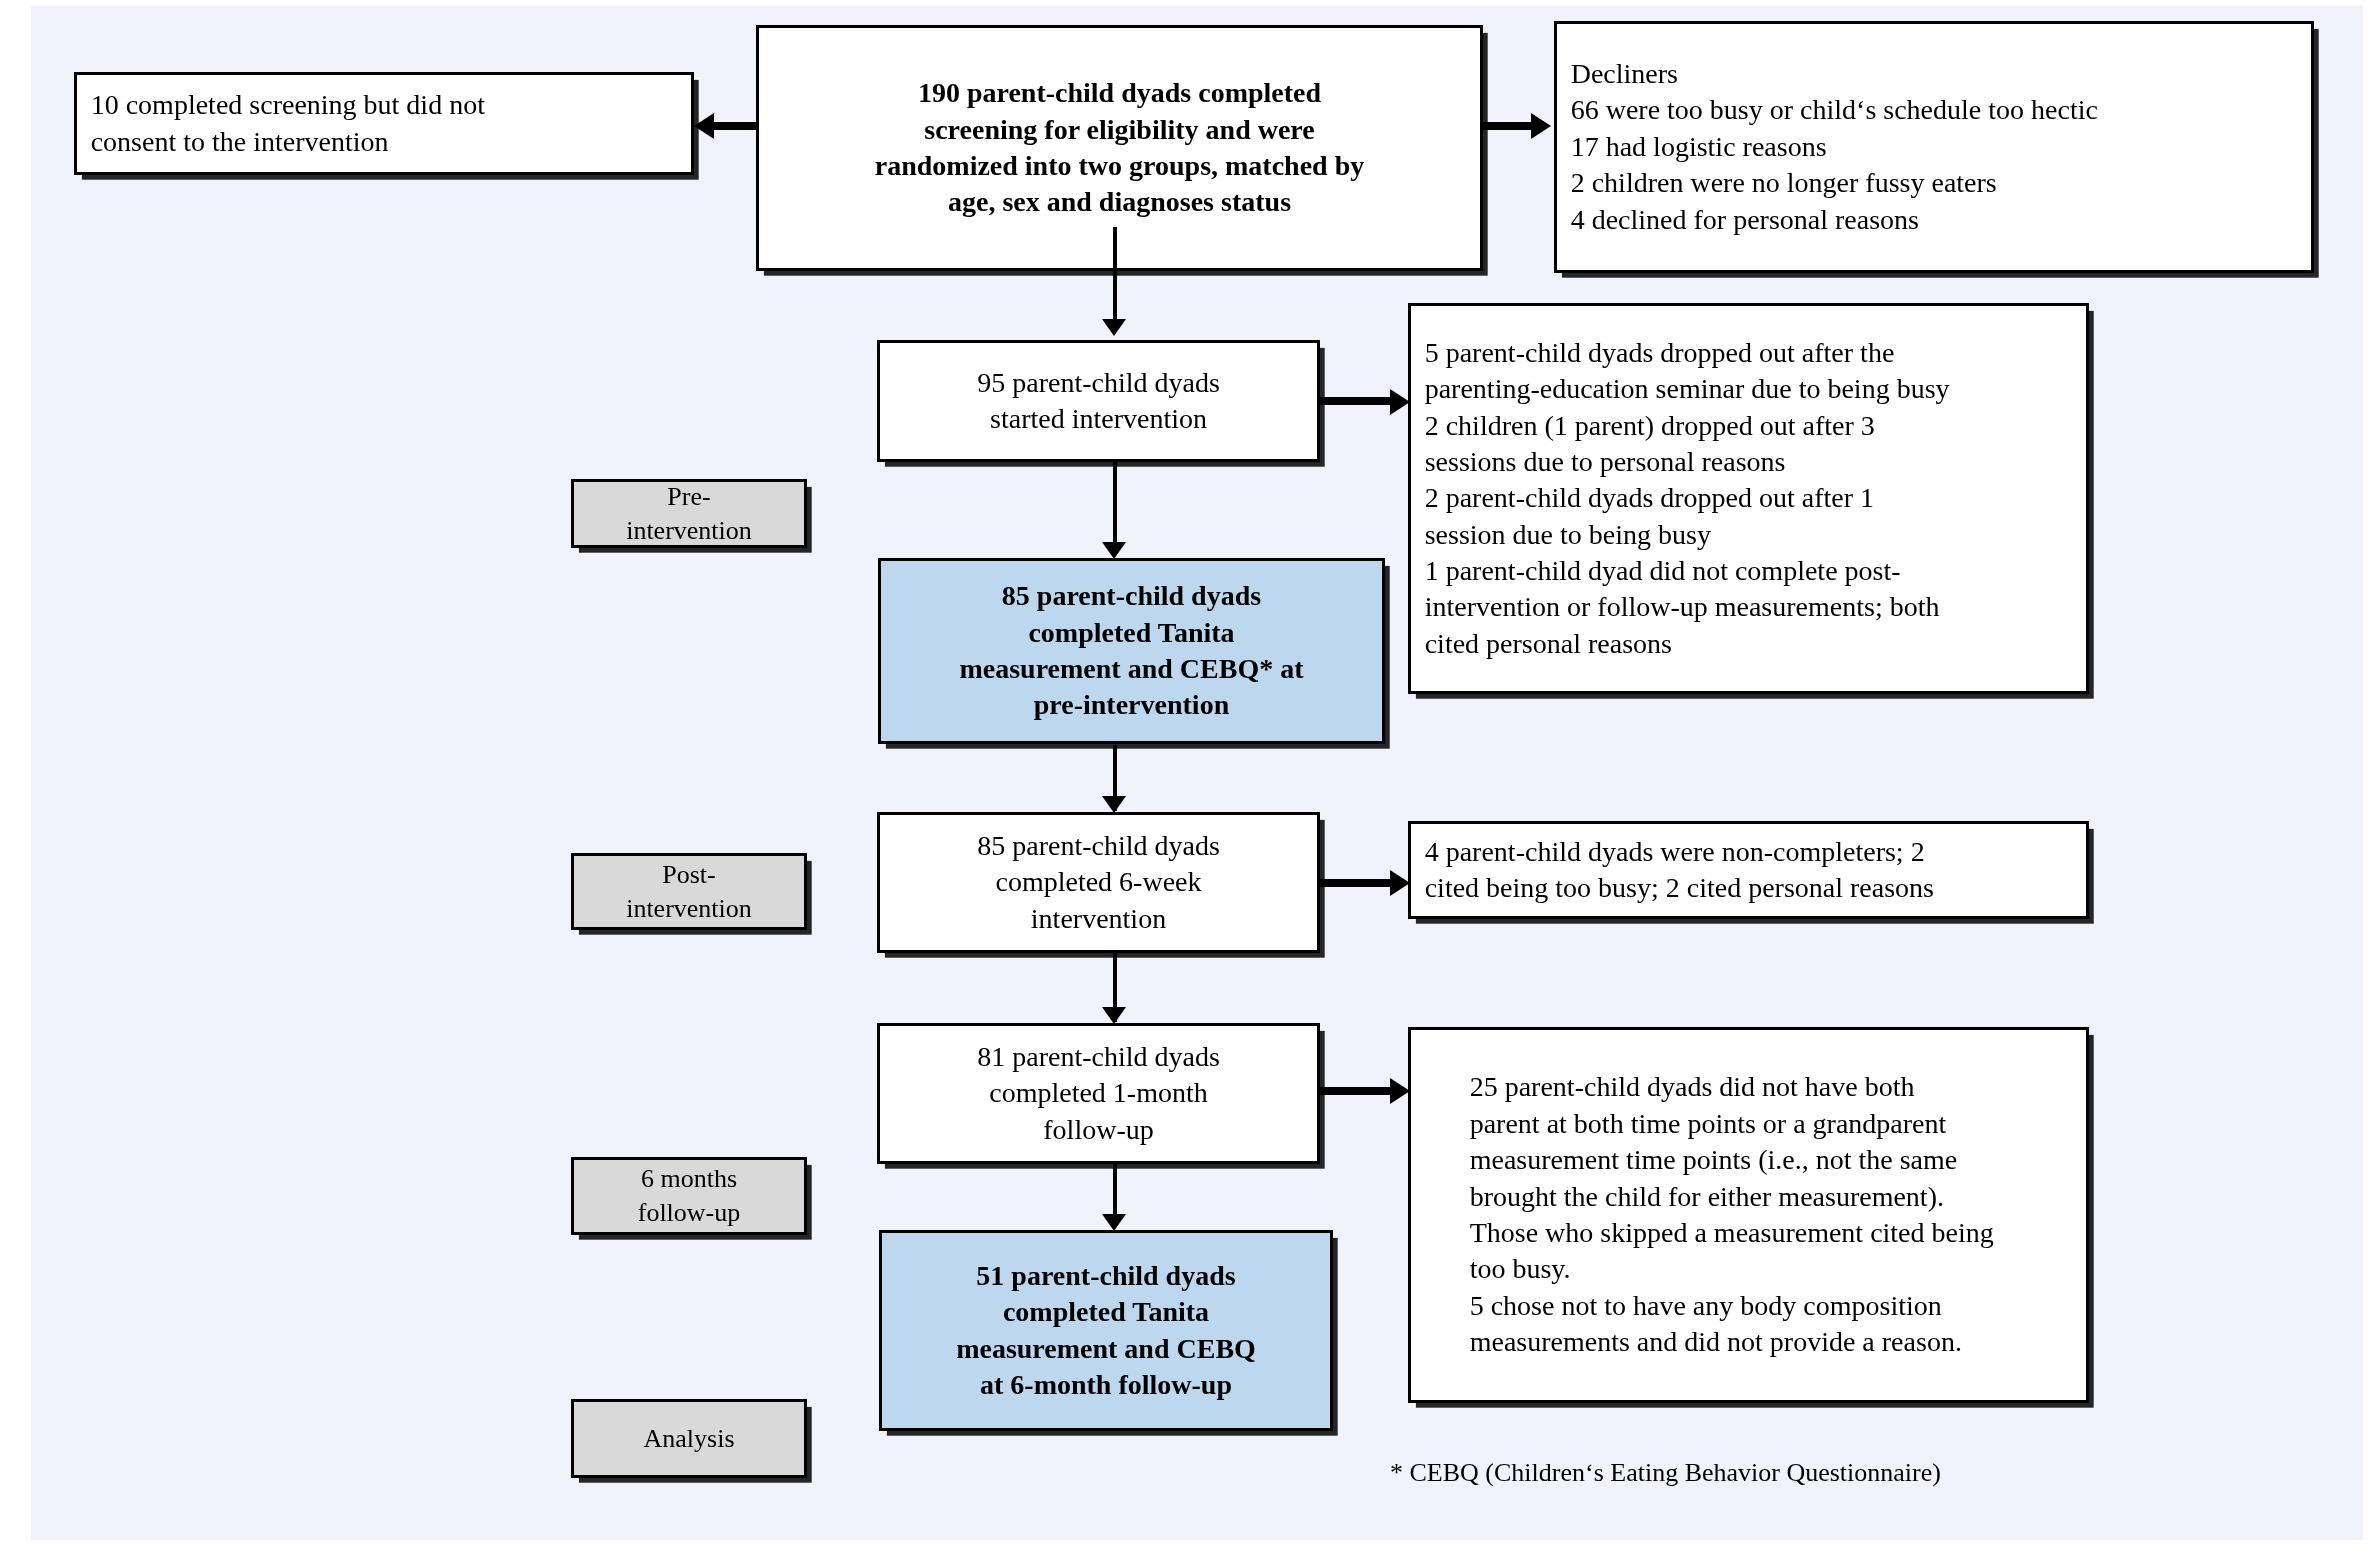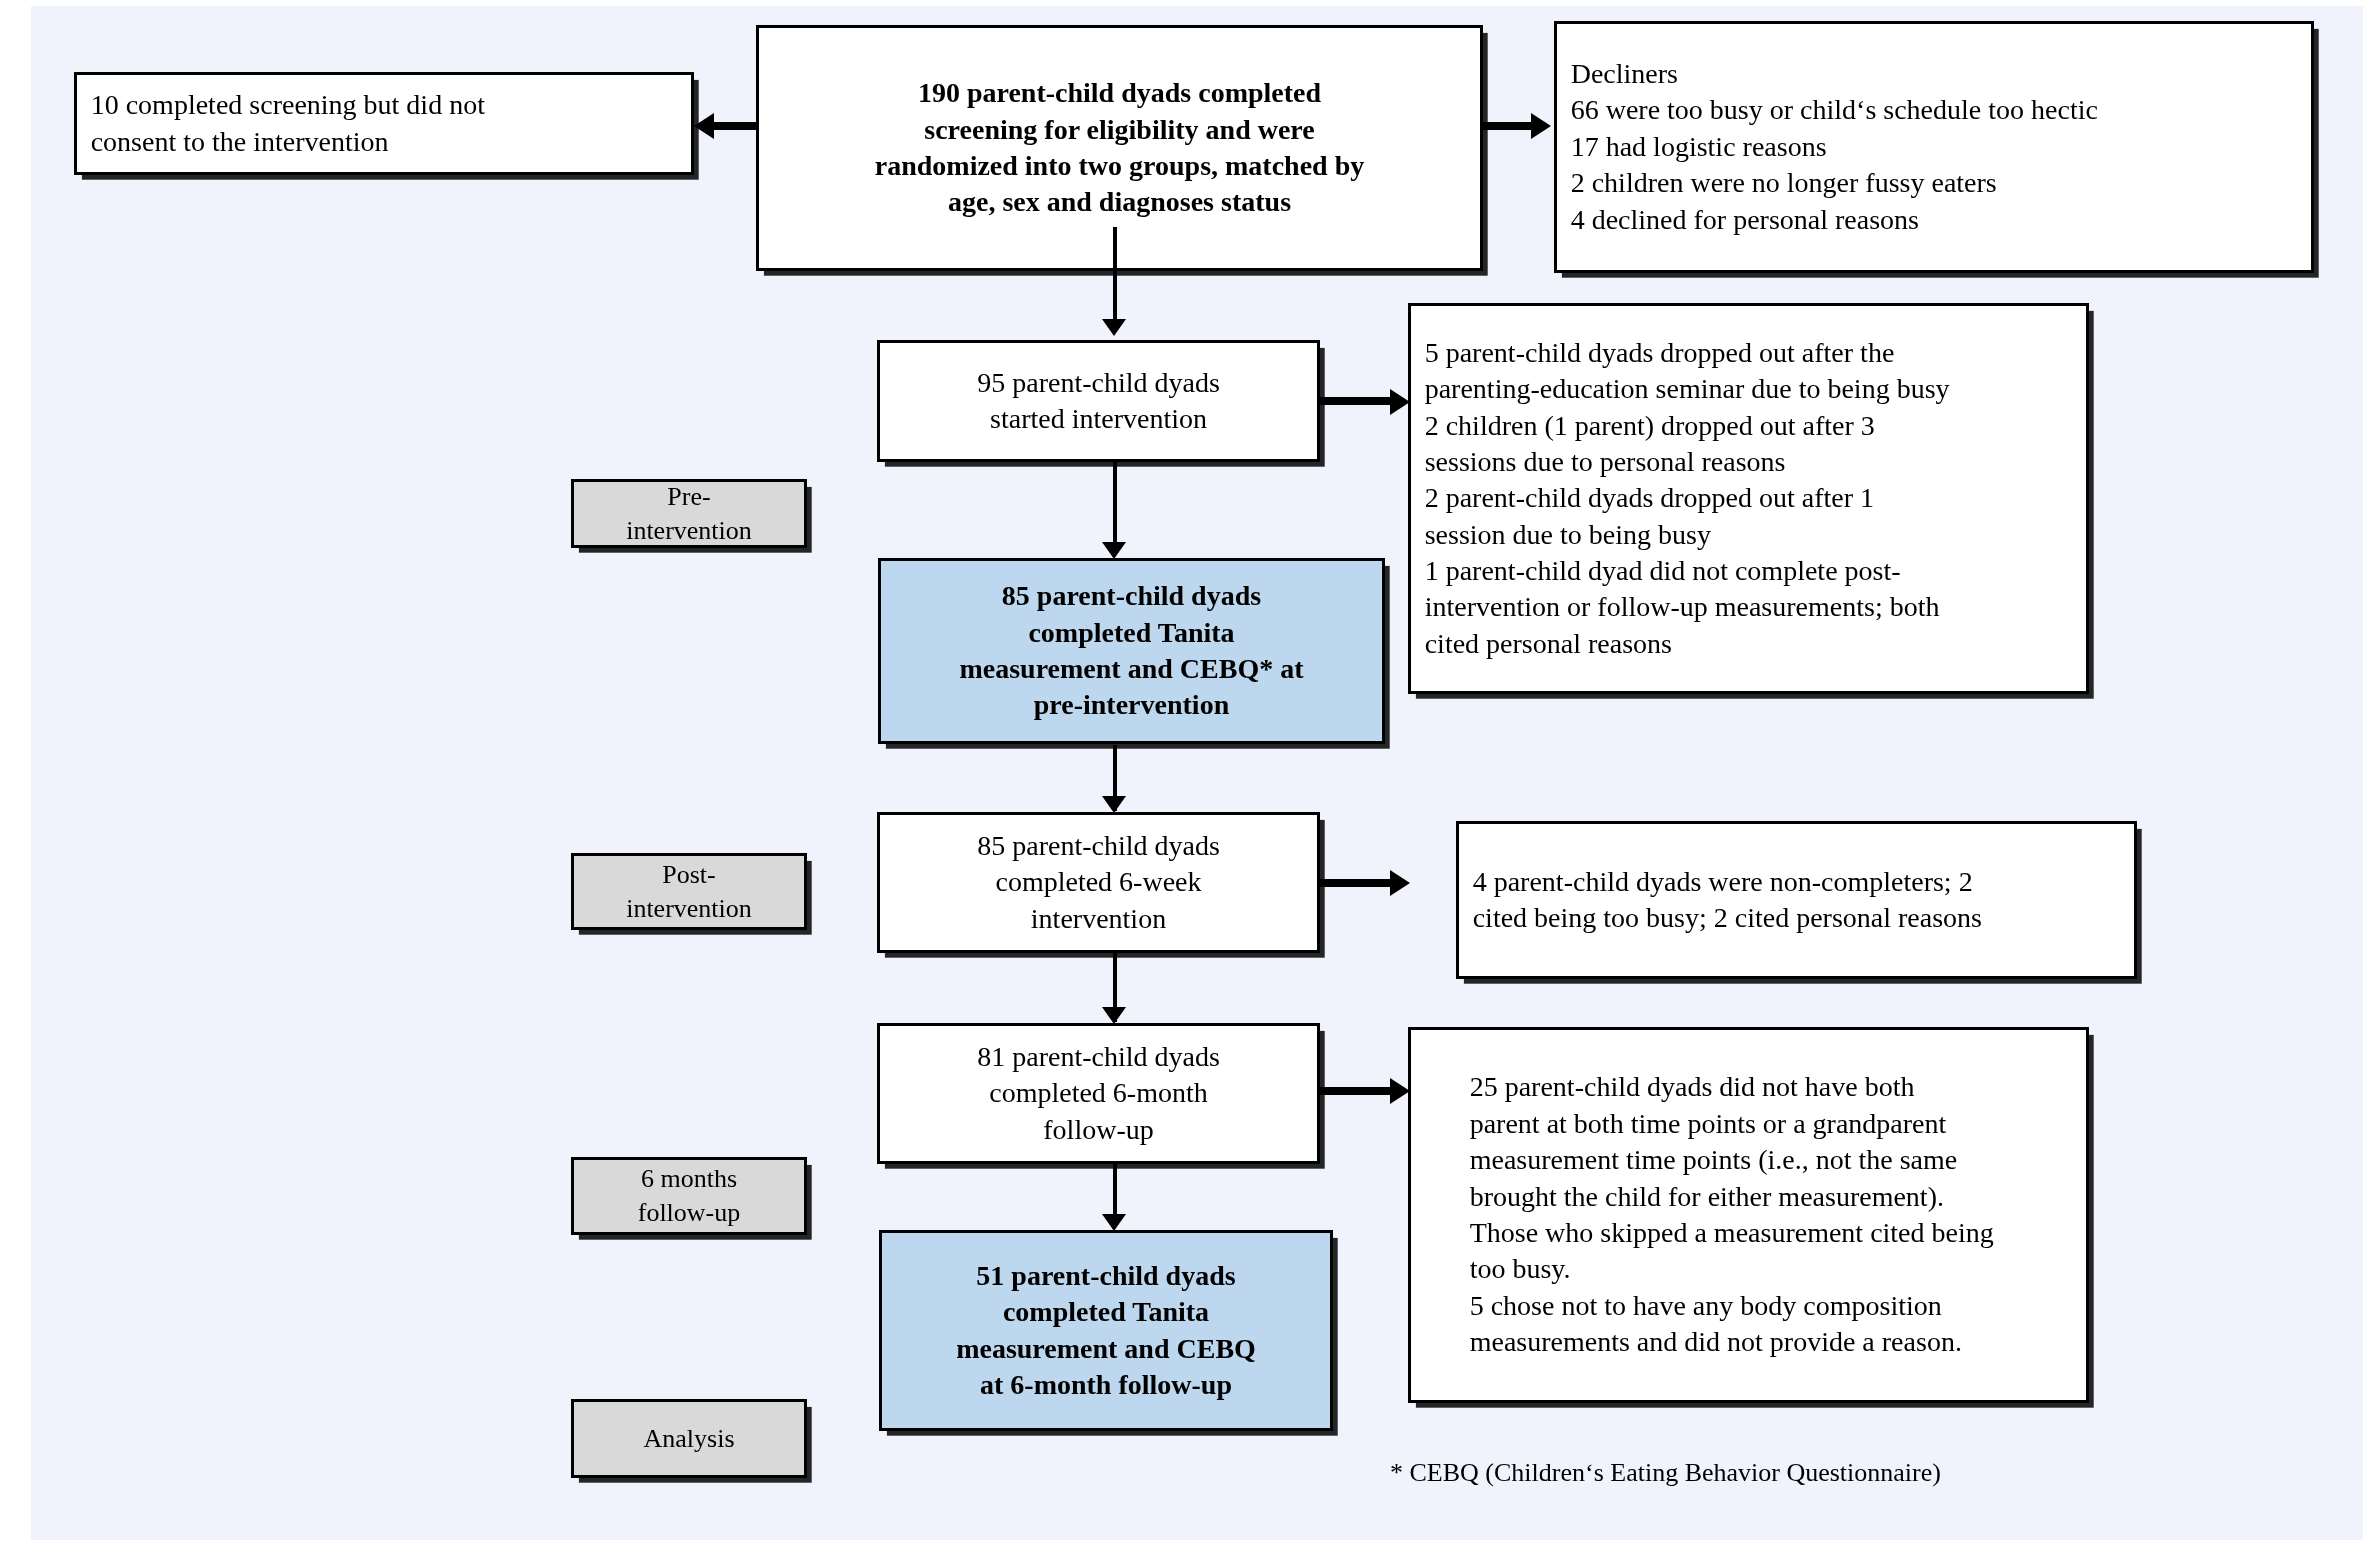--- a/index.html
+++ b/index.html
@@ -189,34 +189,34 @@
     <div class="inner">
       <p>85 parent-child dyads</p>
       <p>completed 6-week</p>
       <p>intervention</p>
     </div>
   </div>
 
   <div class="hline thick" style="left:1320px;top:879px;width:74px;"></div>
   <div class="arrow-right" style="left:1390px;top:870px;"></div>
 
-  <div class="box leftbox" style="left:1408px;top:821px;width:681px;height:158px;margin-left:48px;">
+  <div class="box leftbox" style="left:1408px;top:821px;width:681px;height:98px;">
     <div class="inner">
       <p>4 parent-child dyads were non-completers; 2</p>
       <p>cited being too busy; 2 cited personal reasons</p>
     </div>
   </div>
 
   <div class="vline" style="left:1113px;top:953px;width:3.7px;height:69px;"></div>
   <div class="arrow-down" style="left:1102px;top:1007px;"></div>
 
   <div class="box centerbox" style="left:877px;top:1023px;width:443px;height:141px;">
     <div class="inner">
       <p>81 parent-child dyads</p>
-      <p>completed 6-month</p>
+      <p>completed 1-month</p>
       <p>follow-up</p>
     </div>
   </div>
 
   <div class="hline thick" style="left:1320px;top:1087px;width:74px;"></div>
   <div class="arrow-right" style="left:1390px;top:1078px;"></div>
 
   <div class="box leftbox" style="left:1408px;top:1027px;width:681px;height:376px;padding-left:45px;">
     <div class="inner">
       <p>25 parent-child dyads did not have both</p>

